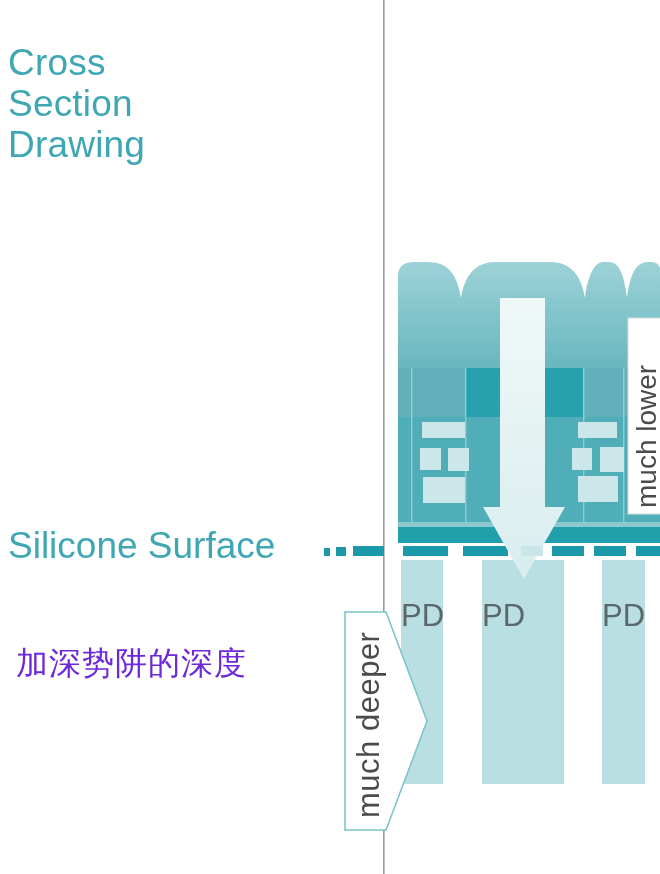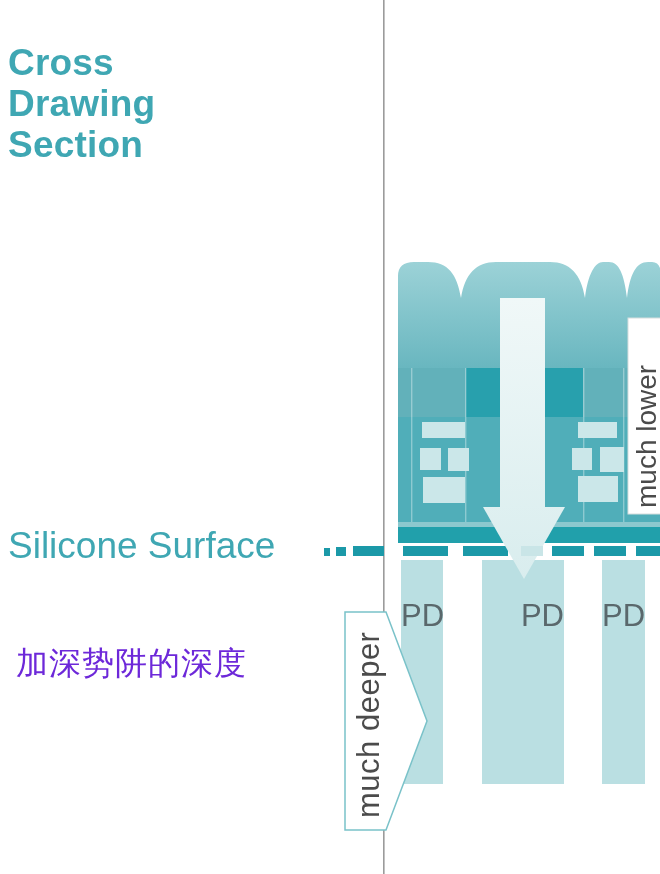--- a/index.html
+++ b/index.html
@@ -4,31 +4,31 @@
 <style>
   html,body{margin:0;padding:0;background:#ffffff;}
   #stage{
     position:relative;width:660px;height:874px;overflow:hidden;background:#ffffff;
     font-family:"Liberation Sans","DejaVu Sans",sans-serif;
   }
   #gfx{position:absolute;left:0;top:0;z-index:1;}
   .txt{position:absolute;z-index:2;}
   .title{
     left:8px;top:42px;color:#3fa7b3;font-size:37px;line-height:41px;
-    font-weight:700;letter-spacing:.2px;
+    font-weight:400;letter-spacing:.2px;
   }
   .surface-label{
     left:8px;top:525px;color:#3fa7b3;font-size:37px;font-weight:300;white-space:nowrap;
   }
   .cn-note{
     left:16px;top:642px;color:#6d28d9;font-size:32px;font-weight:400;
     letter-spacing:1px;white-space:nowrap;
   }
   .pd{
-    top:598px;color:#5a686c;font-size:31px;font-weight:300;text-align:right;
+    top:598px;color:#5a686c;font-size:31px;font-weight:300;text-align:left;
   }
   .pd1{left:401px;width:42px;}
   .pd2{left:482px;width:82px;}
   .pd3{left:602px;width:43px;}
   .rot{
     transform-origin:0 0;transform:rotate(-90deg);
     color:#4b4b4b;white-space:nowrap;font-weight:300;
   }
   .much-lower{left:631px;top:508px;font-size:28px;}
   .much-deeper{left:351px;top:818px;font-size:31px;letter-spacing:.5px;}
@@ -111,22 +111,22 @@
       <rect x="521" y="546" width="22" height="10" fill="#c9e5e7"></rect>
     </g>
 
     <rect x="628" y="318" width="33" height="196" fill="#ffffff" stroke="#d6dddd" stroke-width="1"></rect>
 
     <polygon points="345,612 386,612 427,721 386,830 345,830" fill="#ffffff" stroke="#7ac2c9" stroke-width="1.5"></polygon>
   </svg>
 
   <div class="txt title">
     <div>Cross</div>
+    <div>Section</div>
     <div>Drawing</div>
-    <div>Section</div>
   </div>
 
   <div class="txt surface-label">Silicone Surface</div>
 
   <div class="txt cn-note">加深势阱的深度</div>
 
   <div class="txt pd pd1">PD</div>
   <div class="txt pd pd2">PD</div>
   <div class="txt pd pd3">PD</div>
 

